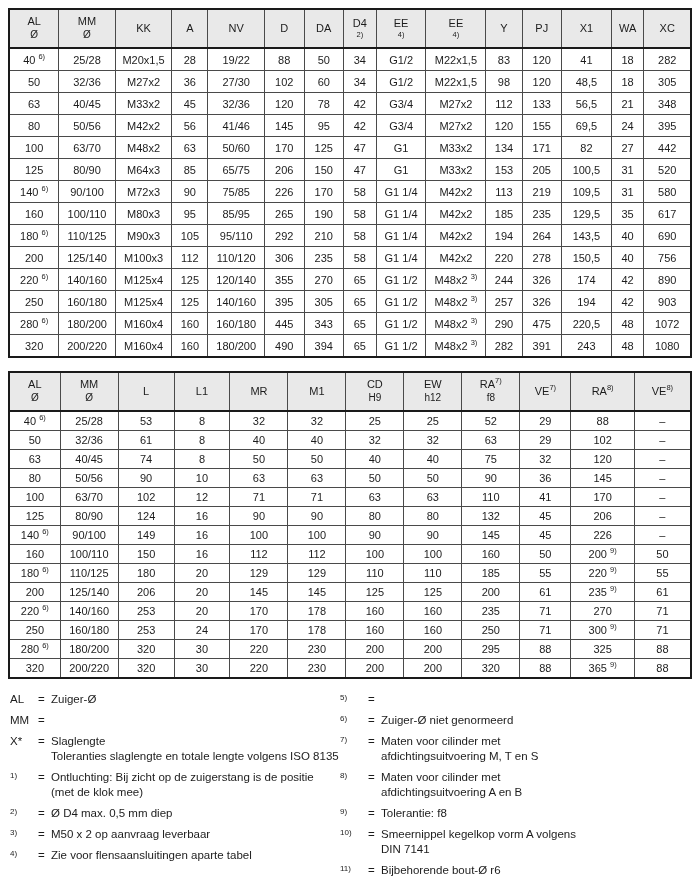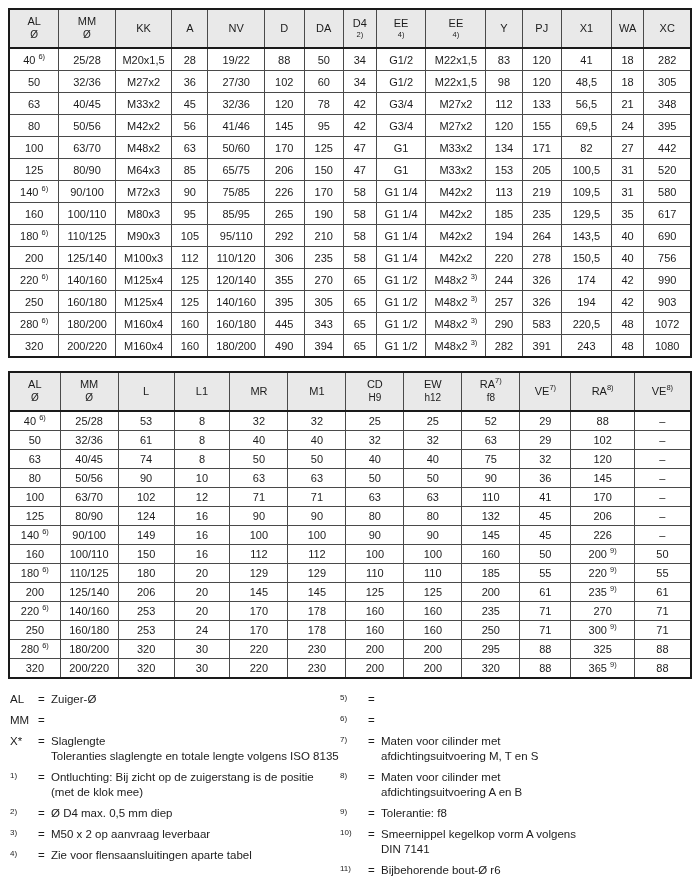--- a/index.html
+++ b/index.html
@@ -263,21 +263,21 @@
           <td>120/140</td>
           <td>355</td>
           <td>270</td>
           <td>65</td>
           <td>G1 1/2</td>
           <td>M48x2 <span class="supmark">3)</span></td>
           <td class="grp">244</td>
           <td>326</td>
           <td>174</td>
           <td>42</td>
-          <td>990</td>
+          <td>890</td>
         </tr>
         <tr>
           <td>250</td>
           <td class="grp">160/180</td>
           <td class="grp">M125x4</td>
           <td>125</td>
           <td>140/160</td>
           <td>395</td>
           <td>305</td>
           <td>65</td>
@@ -294,21 +294,21 @@
           <td class="grp">180/200</td>
           <td class="grp">M160x4</td>
           <td>160</td>
           <td>160/180</td>
           <td>445</td>
           <td>343</td>
           <td>65</td>
           <td>G1 1/2</td>
           <td>M48x2 <span class="supmark">3)</span></td>
           <td class="grp">290</td>
-          <td>583</td>
+          <td>475</td>
           <td>220,5</td>
           <td>48</td>
           <td>1072</td>
         </tr>
         <tr>
           <td>320</td>
           <td class="grp">200/220</td>
           <td class="grp">M160x4</td>
           <td>160</td>
           <td>180/200</td>
@@ -607,20 +607,23 @@
         </div>
       </div>
     <div class="fcol" id="fn-right">
         <div class="fitem">
           <span class="fmark supm">5)</span>
           <span class="feq">=</span>
         </div>
         <div class="fitem">
           <span class="fmark supm">6)</span>
           <span class="feq">=</span>
+          <div class="ftext">
+            <div>Zuiger-Ø niet genormeerd</div>
+          </div>
         </div>
         <div class="fitem">
           <span class="fmark supm">7)</span>
           <span class="feq">=</span>
           <div class="ftext">
             <div>Maten voor cilinder met afdichtingsuitvoering M, T en S</div>
           </div>
         </div>
         <div class="fitem">
           <span class="fmark supm">8)</span>

